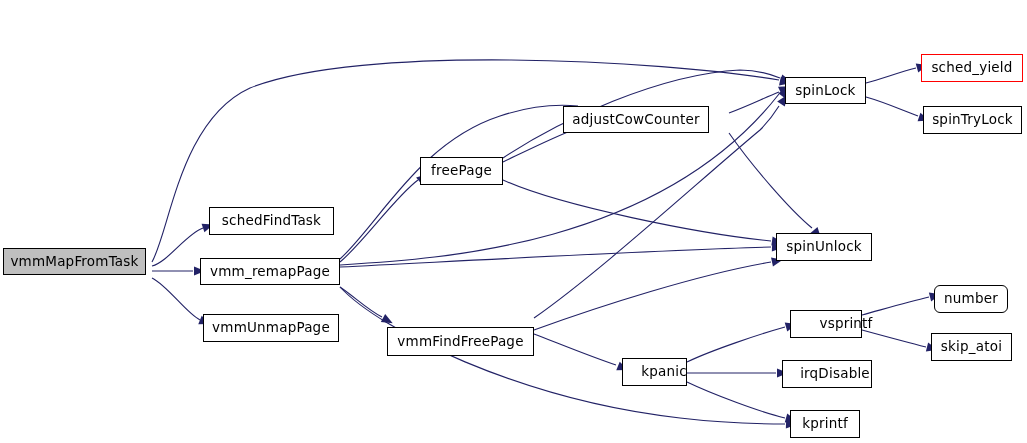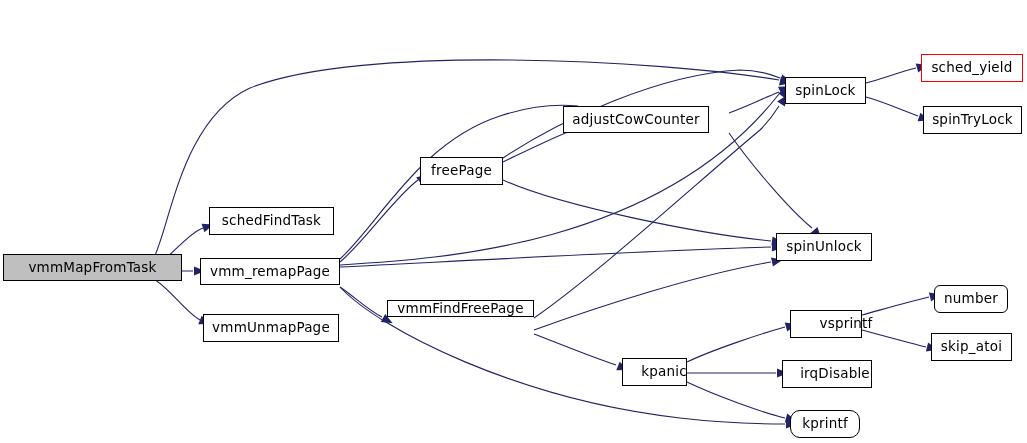--- a/index.html
+++ b/index.html
@@ -108,57 +108,57 @@
       <polygon class="arrow-head" points="0,-4.6 11,0 0,4.6" fill="#222266" transform="translate(618,366) rotate(22)"></polygon>
       <polygon class="arrow-head" points="0,-4.6 11,0 0,4.6" fill="#222266" transform="translate(786,327) rotate(-16)"></polygon>
       <polygon class="arrow-head" points="0,-4.6 11,0 0,4.6" fill="#222266" transform="translate(777,373) rotate(0)"></polygon>
       <polygon class="arrow-head" points="0,-4.6 11,0 0,4.6" fill="#222266" transform="translate(786,418) rotate(16)"></polygon>
       <polygon class="arrow-head" points="0,-4.6 11,0 0,4.6" fill="#222266" transform="translate(917,68) rotate(-16)"></polygon>
       <polygon class="arrow-head" points="0,-4.6 11,0 0,4.6" fill="#222266" transform="translate(919,117) rotate(18)"></polygon>
       <polygon class="arrow-head" points="0,-4.6 11,0 0,4.6" fill="#222266" transform="translate(930,297) rotate(-14)"></polygon>
       <polygon class="arrow-head" points="0,-4.6 11,0 0,4.6" fill="#222266" transform="translate(927,347) rotate(14)"></polygon>
     </svg>
   <div id="nodes">
-      <div class="node highlight" style="left: 3px; top: 254px; width: 179px; height: 27px; background: rgb(191, 191, 191);">
+      <div class="node highlight" style="left: 3px; top: 248px; width: 143px; height: 27px; background: rgb(191, 191, 191);">
         <span class="node-label">vmmMapFromTask</span>
       </div>
       <div class="node" style="left: 209px; top: 207px; width: 125px; height: 28px;">
         <span class="node-label">schedFindTask</span>
       </div>
       <div class="node" style="left: 200px; top: 258px; width: 140px; height: 27px;">
         <span class="node-label">vmm_remapPage</span>
       </div>
       <div class="node" style="left: 203px; top: 314px; width: 136px; height: 28px;">
         <span class="node-label">vmmUnmapPage</span>
       </div>
       <div class="node" style="left: 420px; top: 157px; width: 83px; height: 28px;">
         <span class="node-label">freePage</span>
       </div>
-      <div class="node" style="left: 387px; top: 300px; width: 147px; height: 17px;">
+      <div class="node" style="left: 387px; top: 327px; width: 147px; height: 29px;">
         <span class="node-label">vmmFindFreePage</span>
       </div>
       <div class="node" style="left: 563px; top: 106px; width: 146px; height: 27px;">
         <span class="node-label">adjustCowCounter</span>
       </div>
       <div class="node" style="left: 622px; top: 358px; width: 65px; height: 28px; padding-left: 19px;">
         <span class="node-label">kpanic</span>
       </div>
       <div class="node" style="left: 785px; top: 77px; width: 81px; height: 27px;">
         <span class="node-label">spinLock</span>
       </div>
       <div class="node" style="left: 776px; top: 233px; width: 96px; height: 28px;">
         <span class="node-label">spinUnlock</span>
       </div>
       <div class="node" style="left: 790px; top: 310px; width: 72px; height: 28px; padding-left: 40px;">
         <span class="node-label">vsprintf</span>
       </div>
       <div class="node" style="left: 782px; top: 360px; width: 90px; height: 28px; padding-left: 16px;">
         <span class="node-label">irqDisable</span>
       </div>
-      <div class="node" style="left: 790px; top: 410px; width: 70px; height: 28px; border-radius: 10px;">
+      <div class="node" style="left: 790px; top: 410px; width: 70px; height: 28px;">
         <span class="node-label">kprintf</span>
       </div>
       <div class="node flagged" style="left: 921px; top: 54px; width: 102px; height: 28px; border-color: rgb(255, 0, 0); justify-content: center;">
         <span class="node-label">sched_yield</span>
       </div>
       <div class="node" style="left: 923px; top: 106px; width: 99px; height: 28px;">
         <span class="node-label">spinTryLock</span>
       </div>
       <div class="node" style="left: 934px; top: 285px; width: 74px; height: 28px; border-radius: 6px;">
         <span class="node-label">number</span>

